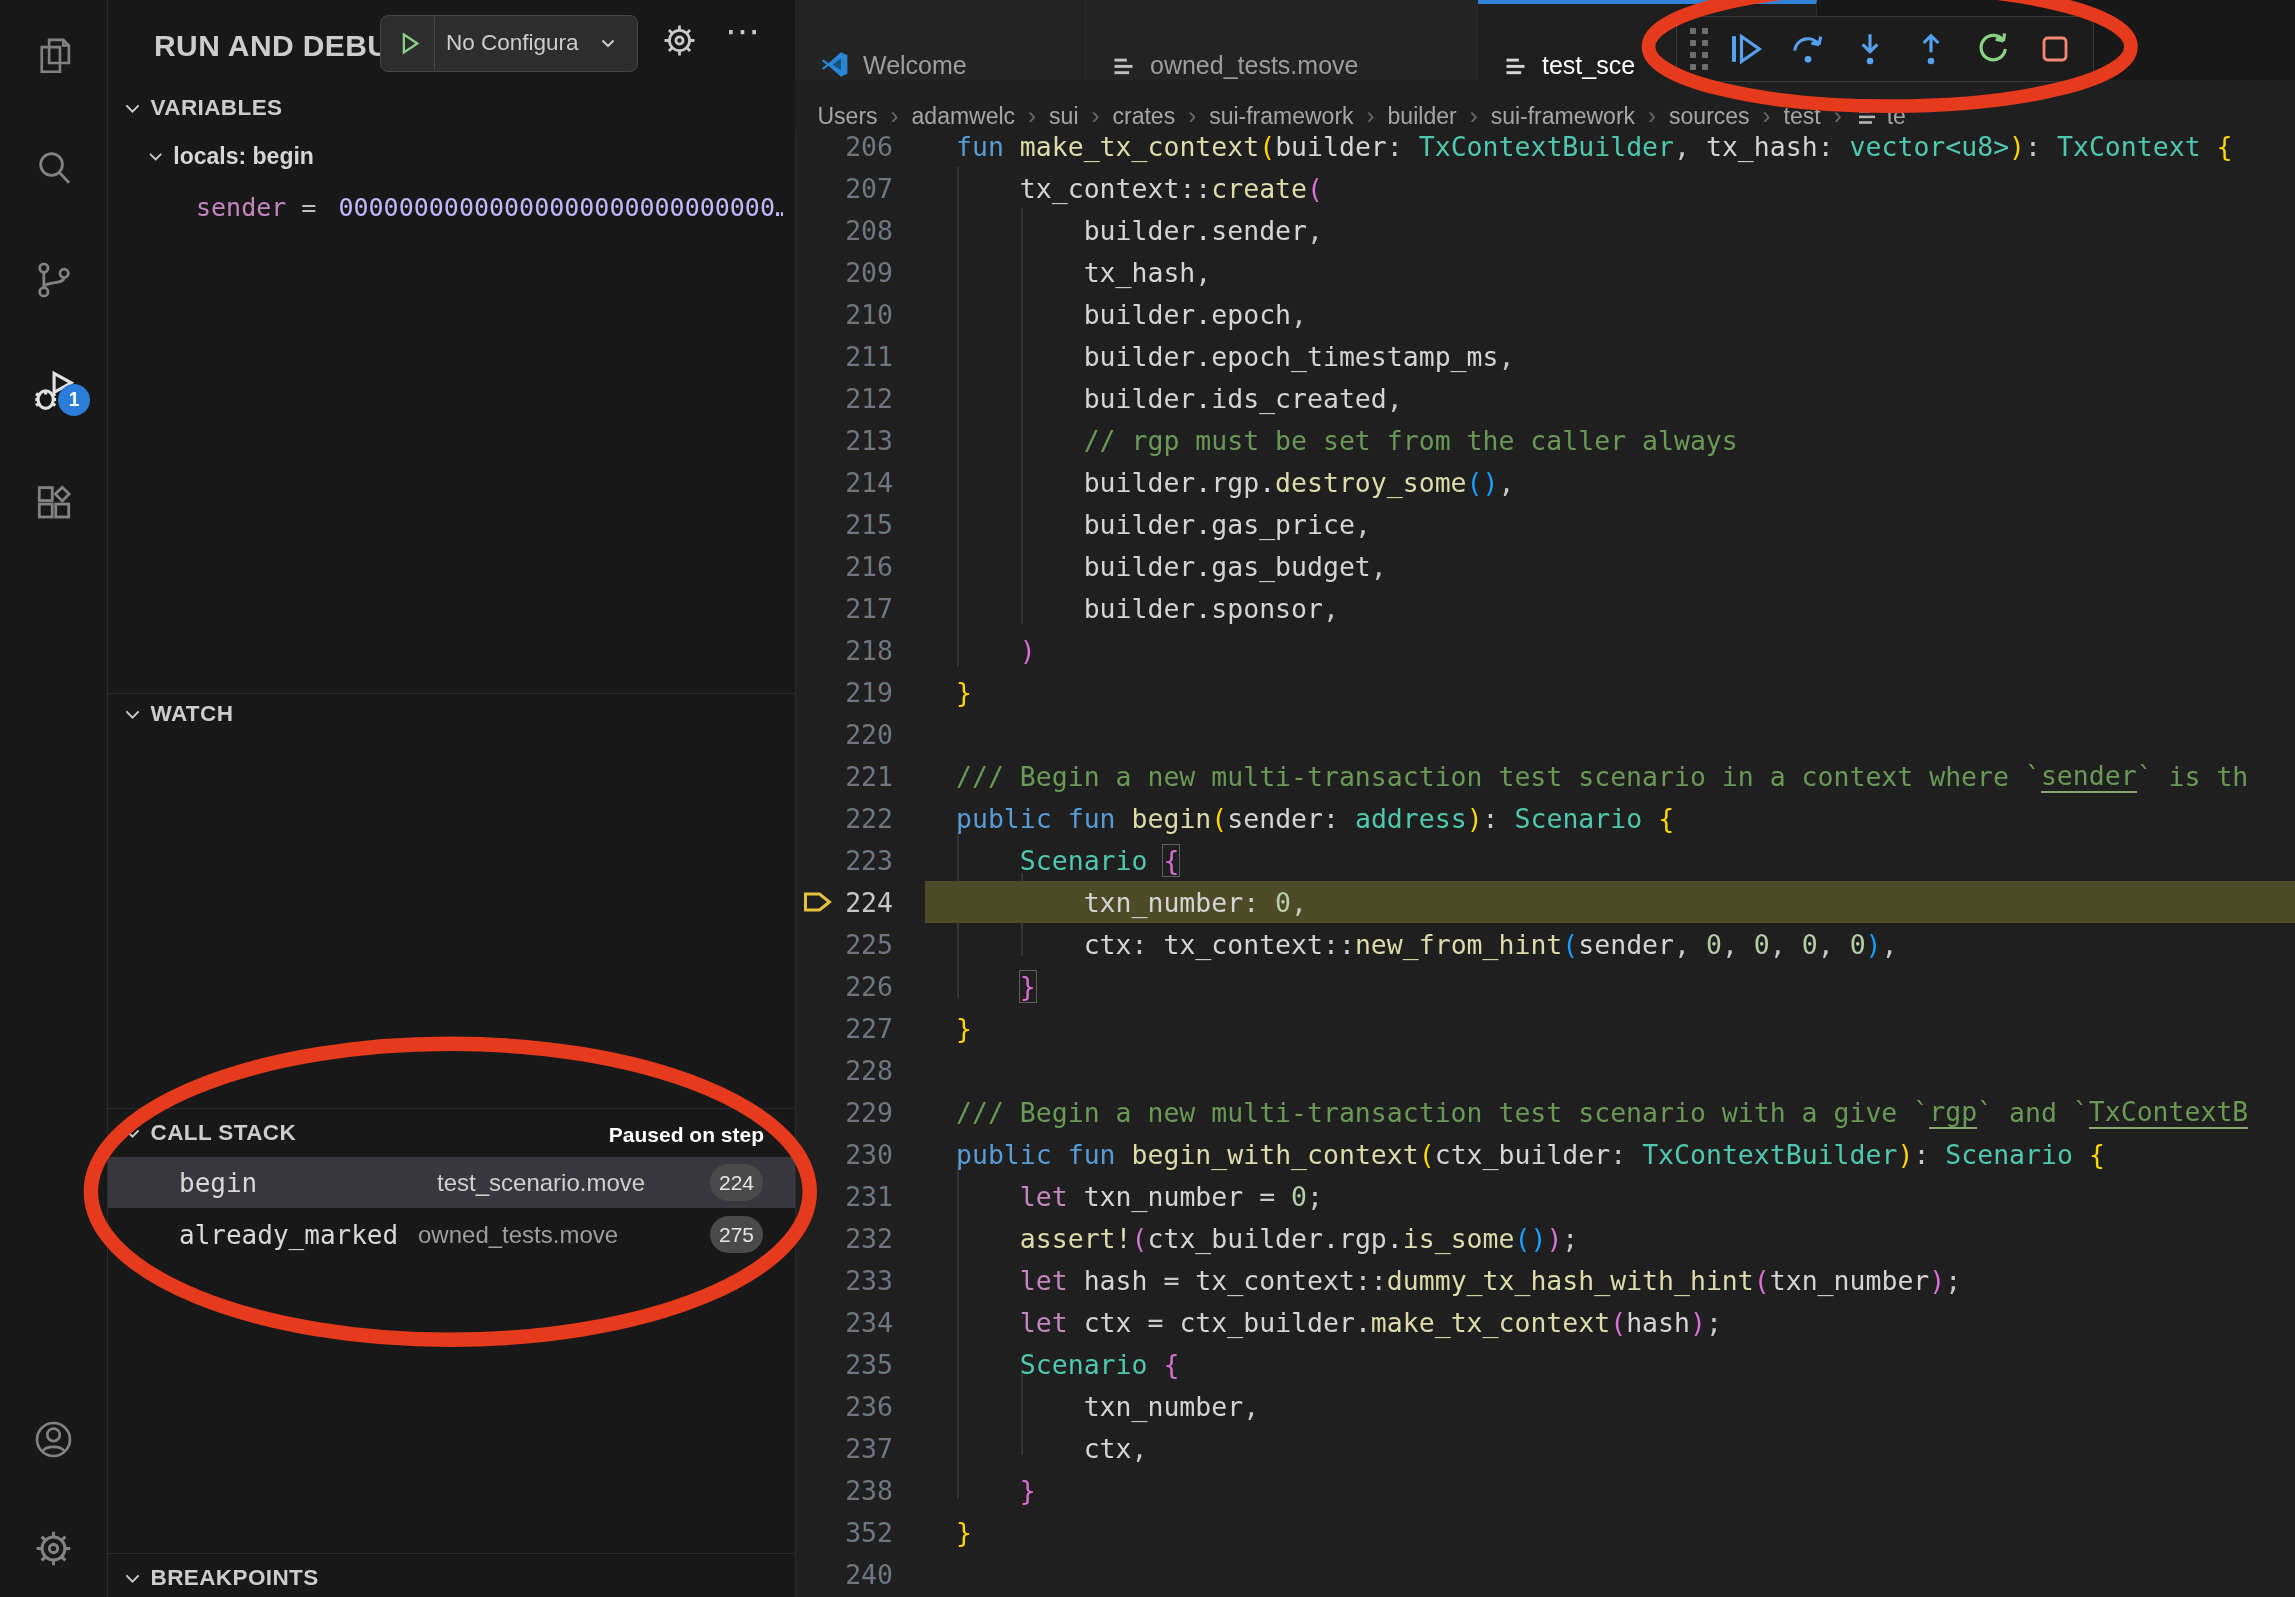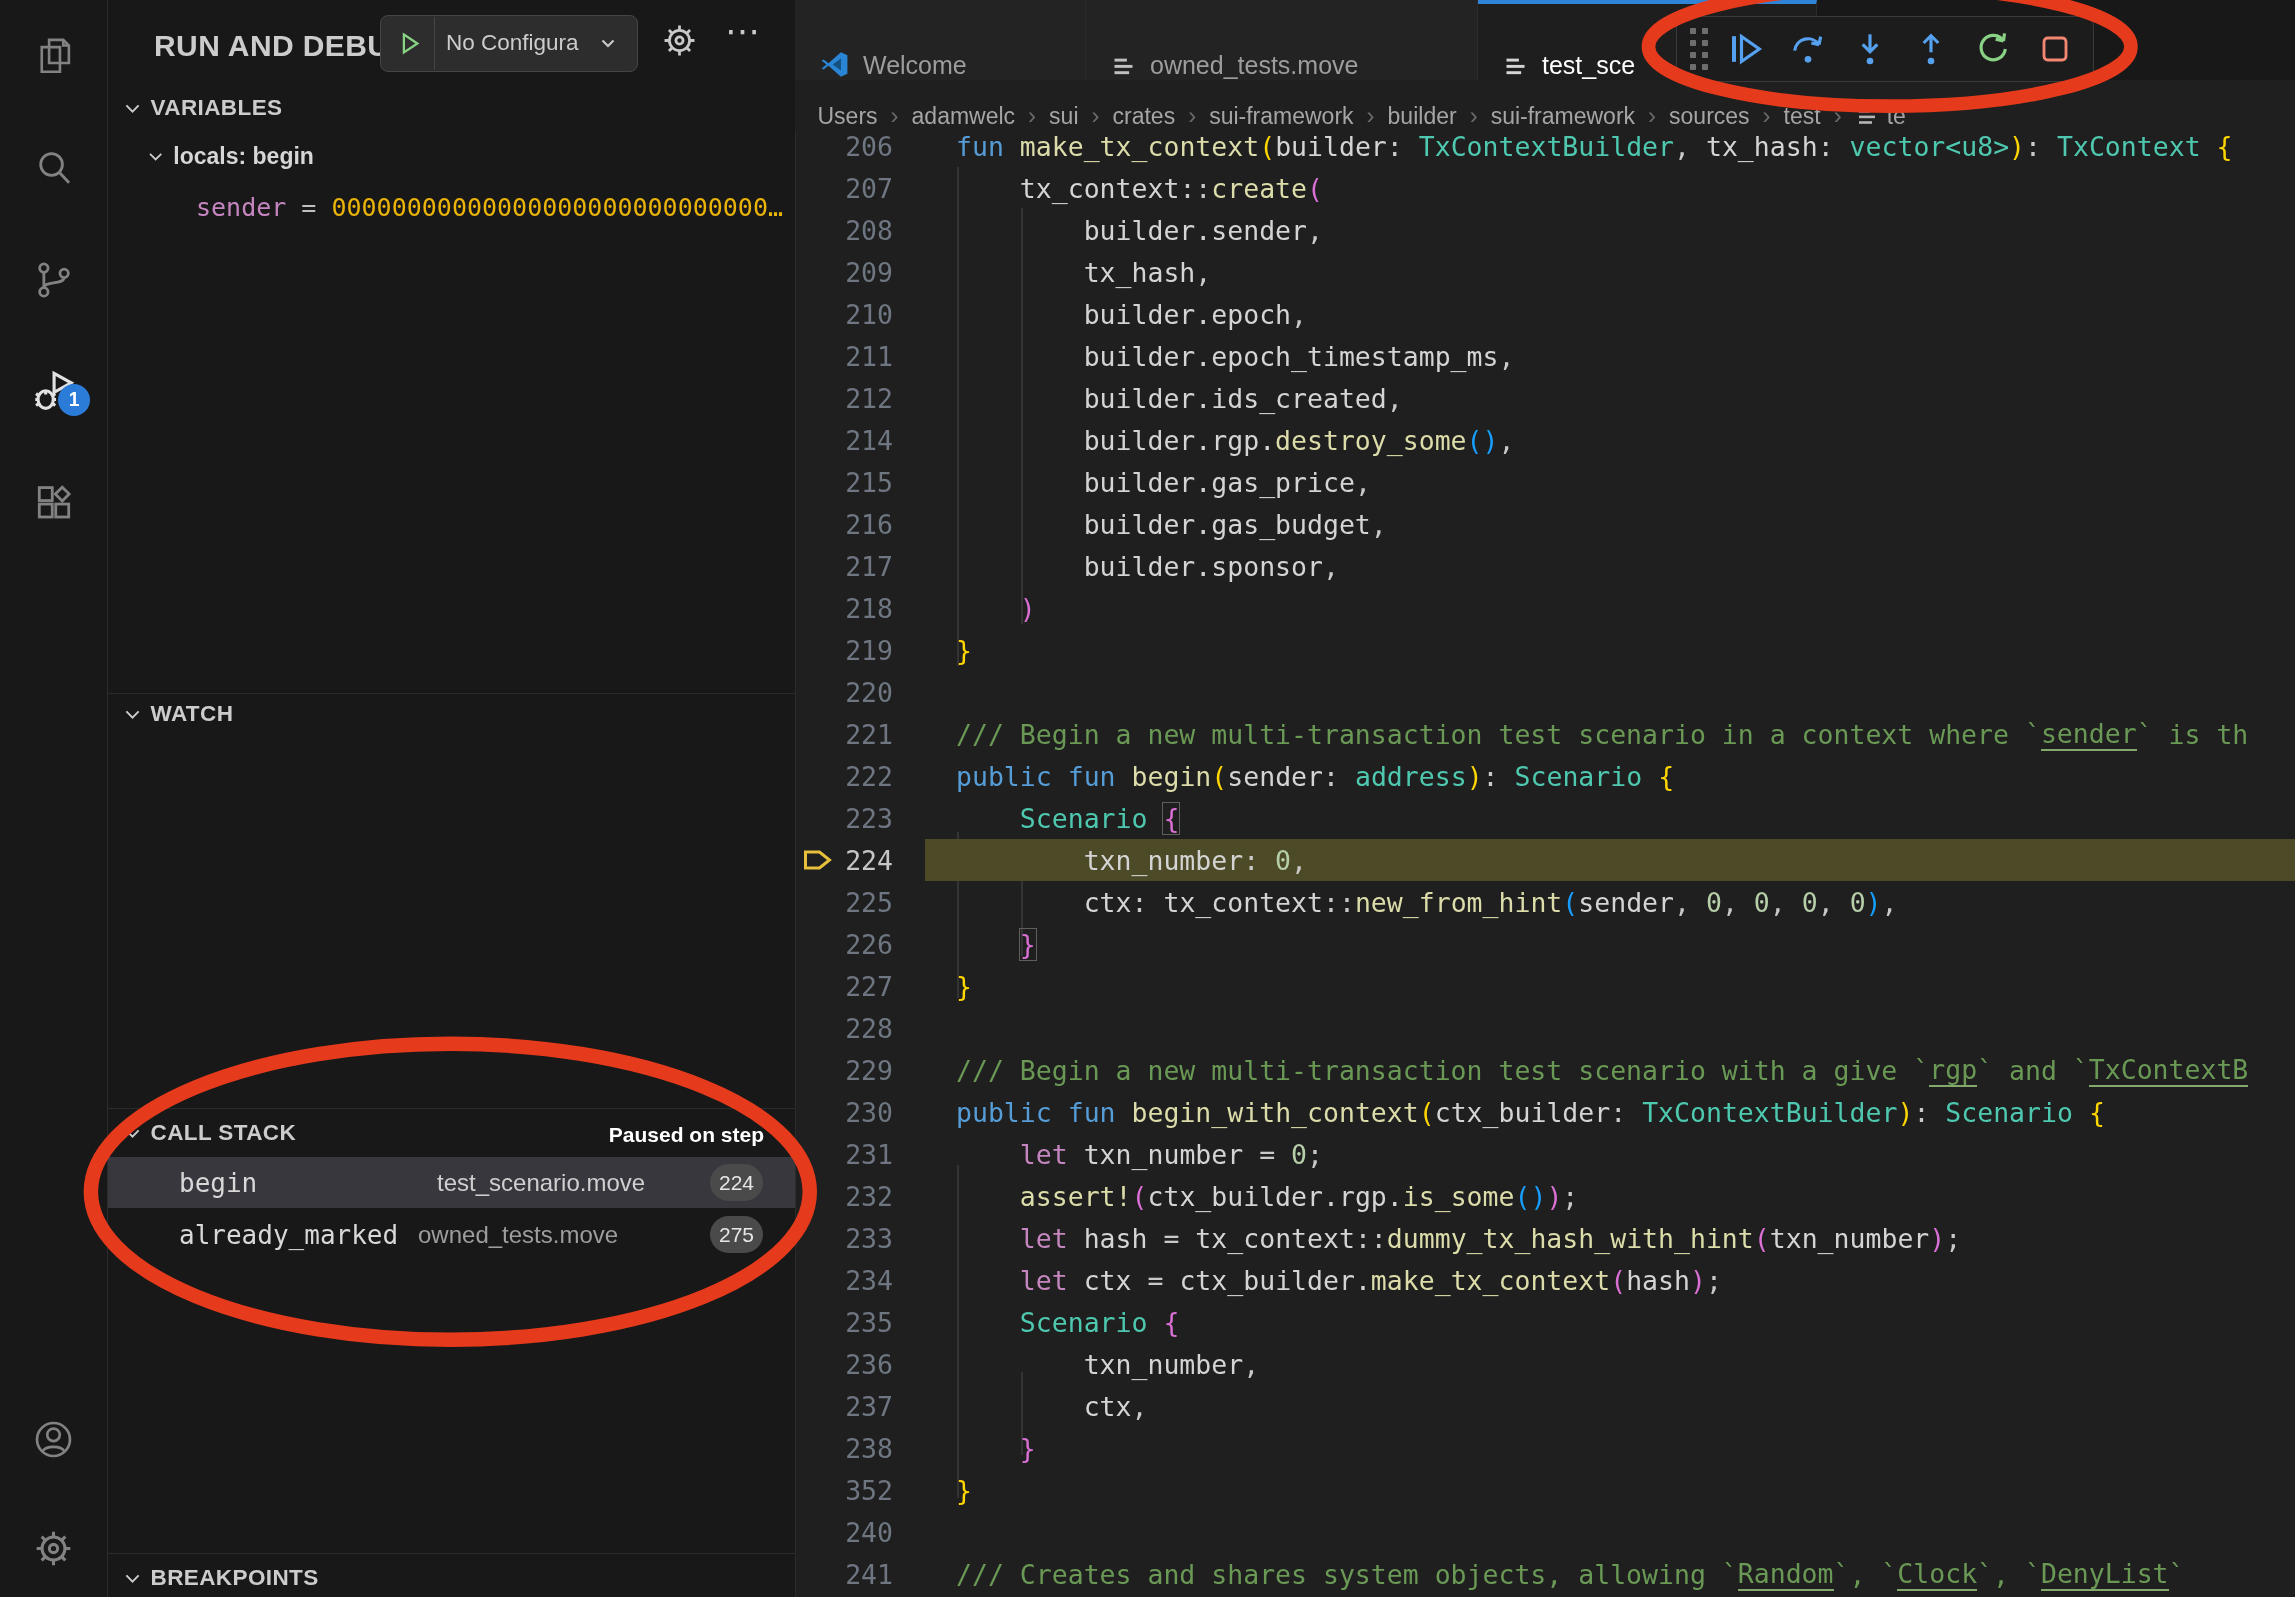--- a/index.html
+++ b/index.html
@@ -28,21 +28,21 @@
   .section-head{position:absolute;display:flex;align-items:center;gap:8px;left:14.5px;}
   .section-head .lbl{font-size:22.5px;font-weight:bold;letter-spacing:0.4px;color:#cccccc;white-space:nowrap;}
   .chev{flex:0 0 auto;}
   .sb-divider{position:absolute;left:0;width:100%;height:0.8px;background:#2b2b2b;}
   #locals-row{position:absolute;left:39px;top:143px;display:flex;align-items:center;gap:8px;}
   #locals-row .lbl{font-size:23px;font-weight:600;color:#d6d6d6;}
   #sender-row{position:absolute;left:89px;top:193px;font-family:"DejaVu Sans Mono",monospace;
               font-size:25px;white-space:nowrap;width:587px;overflow:hidden;}
   #sender-row .vname{color:#c586c0;}
   #sender-row .veq{color:#c0c0c0;}
-  #sender-row .vval{color:#eab308;}
+  #sender-row .vval{color:#c4b5fd;margin-left:7px;}
   .cs-status{position:absolute;right:31px;top:1123px;font-size:21px;font-weight:bold;color:#ffffff;}
   .frame-row{position:absolute;left:0;width:100%;height:51px;display:flex;align-items:center;}
   .frame-row.selected{background:#37373d;}
   .frame-fn{margin-left:72px;font-family:"DejaVu Sans Mono",monospace;font-size:26px;color:#d8d8d8;white-space:nowrap;}
   .frame-file{position:absolute;left:298px;font-size:24px;color:#9d9d9d;white-space:nowrap;}
   .frame-row.selected .frame-file{color:#cfcfcf;left:298px;margin-left:32px;}
   .frame-badge{position:absolute;right:32px;min-width:53px;height:37px;border-radius:18.5px;background:#4a4a4a;
                color:#e6e6e6;font-size:21px;display:flex;align-items:center;justify-content:center;padding:0 8px;box-sizing:border-box;}
   
   #editor{position:absolute;left:795px;top:0;width:1501px;height:100%;background:#1f1f1f;overflow:hidden;}
@@ -402,20 +402,25 @@
             <div class="cr-ln">211</div>
             <div class="cr-body"><span class="tok-pn">        </span><span class="tok-id">builder.epoch_timestamp_ms</span><span class="tok-pn">,</span></div>
           </div>
           <div class="code-row">
             <div class="cr-marker"></div>
             <div class="cr-ln">212</div>
             <div class="cr-body"><span class="tok-pn">        </span><span class="tok-id">builder.ids_created</span><span class="tok-pn">,</span></div>
           </div>
           <div class="code-row">
             <div class="cr-marker"></div>
+            <div class="cr-ln">213</div>
+            <div class="cr-body"><span class="tok-pn">        </span><span class="tok-cm">// rgp must be set from the caller always</span></div>
+          </div>
+          <div class="code-row">
+            <div class="cr-marker"></div>
             <div class="cr-ln">214</div>
             <div class="cr-body"><span class="tok-pn">        </span><span class="tok-id">builder.rgp.</span><span class="tok-fn">destroy_some</span><span class="tok-b3">()</span><span class="tok-pn">,</span></div>
           </div>
           <div class="code-row">
             <div class="cr-marker"></div>
             <div class="cr-ln">215</div>
             <div class="cr-body"><span class="tok-pn">        </span><span class="tok-id">builder.gas_price</span><span class="tok-pn">,</span></div>
           </div>
           <div class="code-row">
             <div class="cr-marker"></div>

